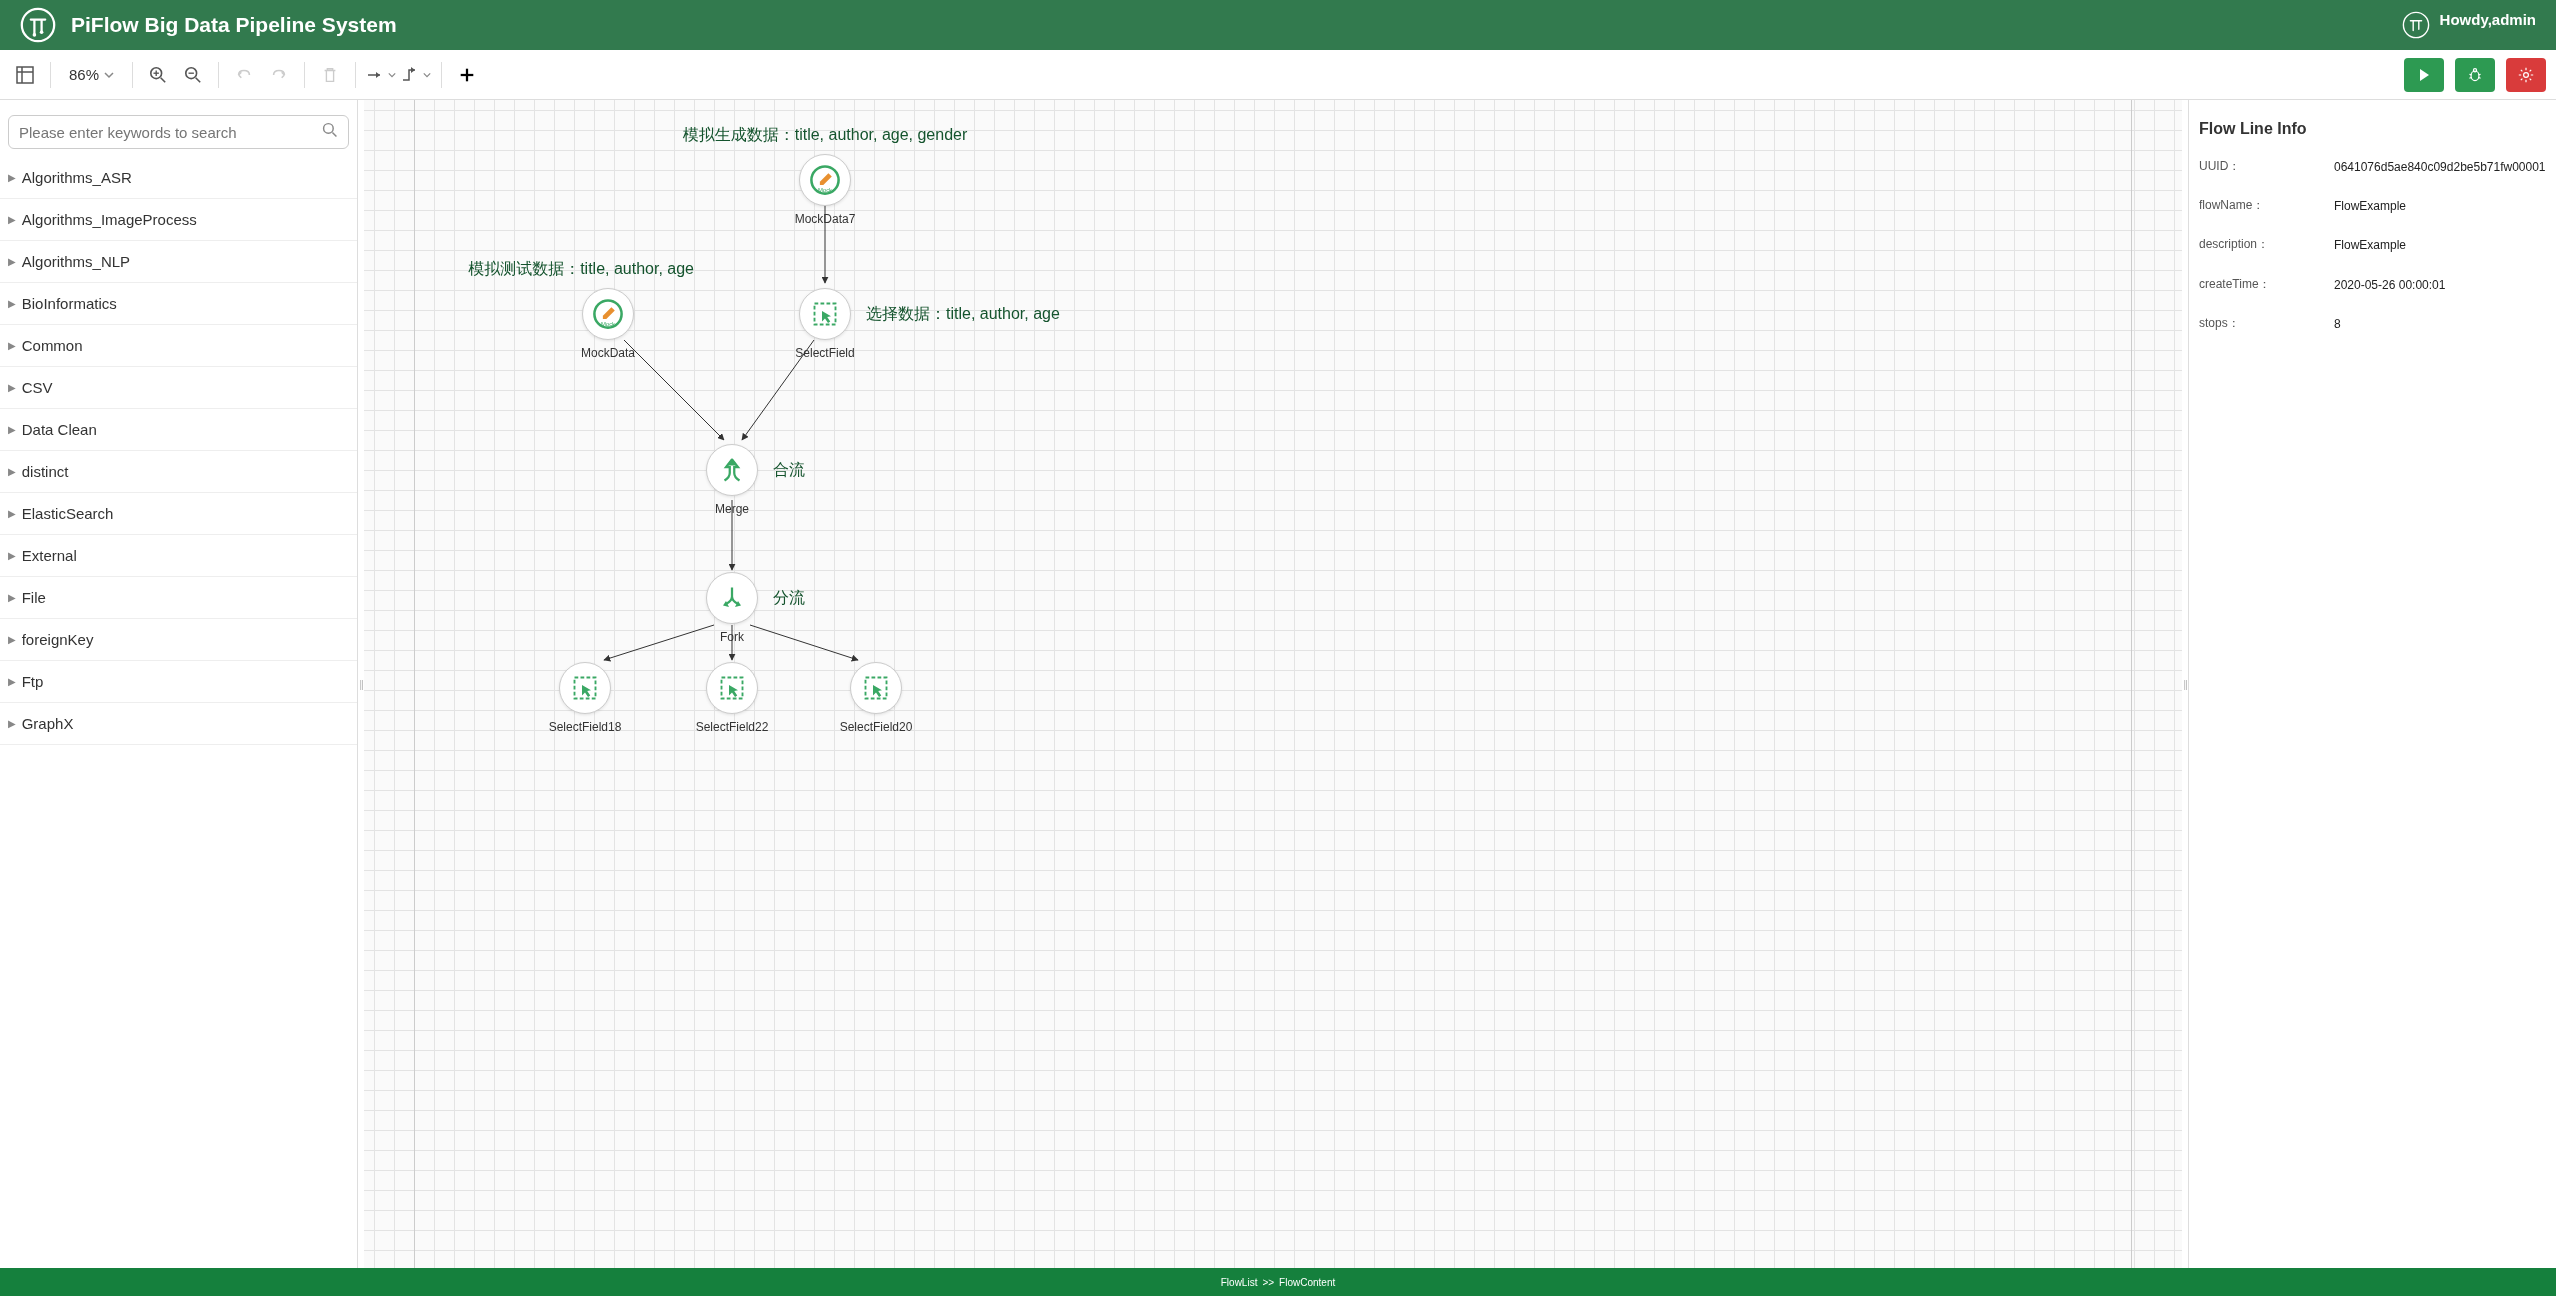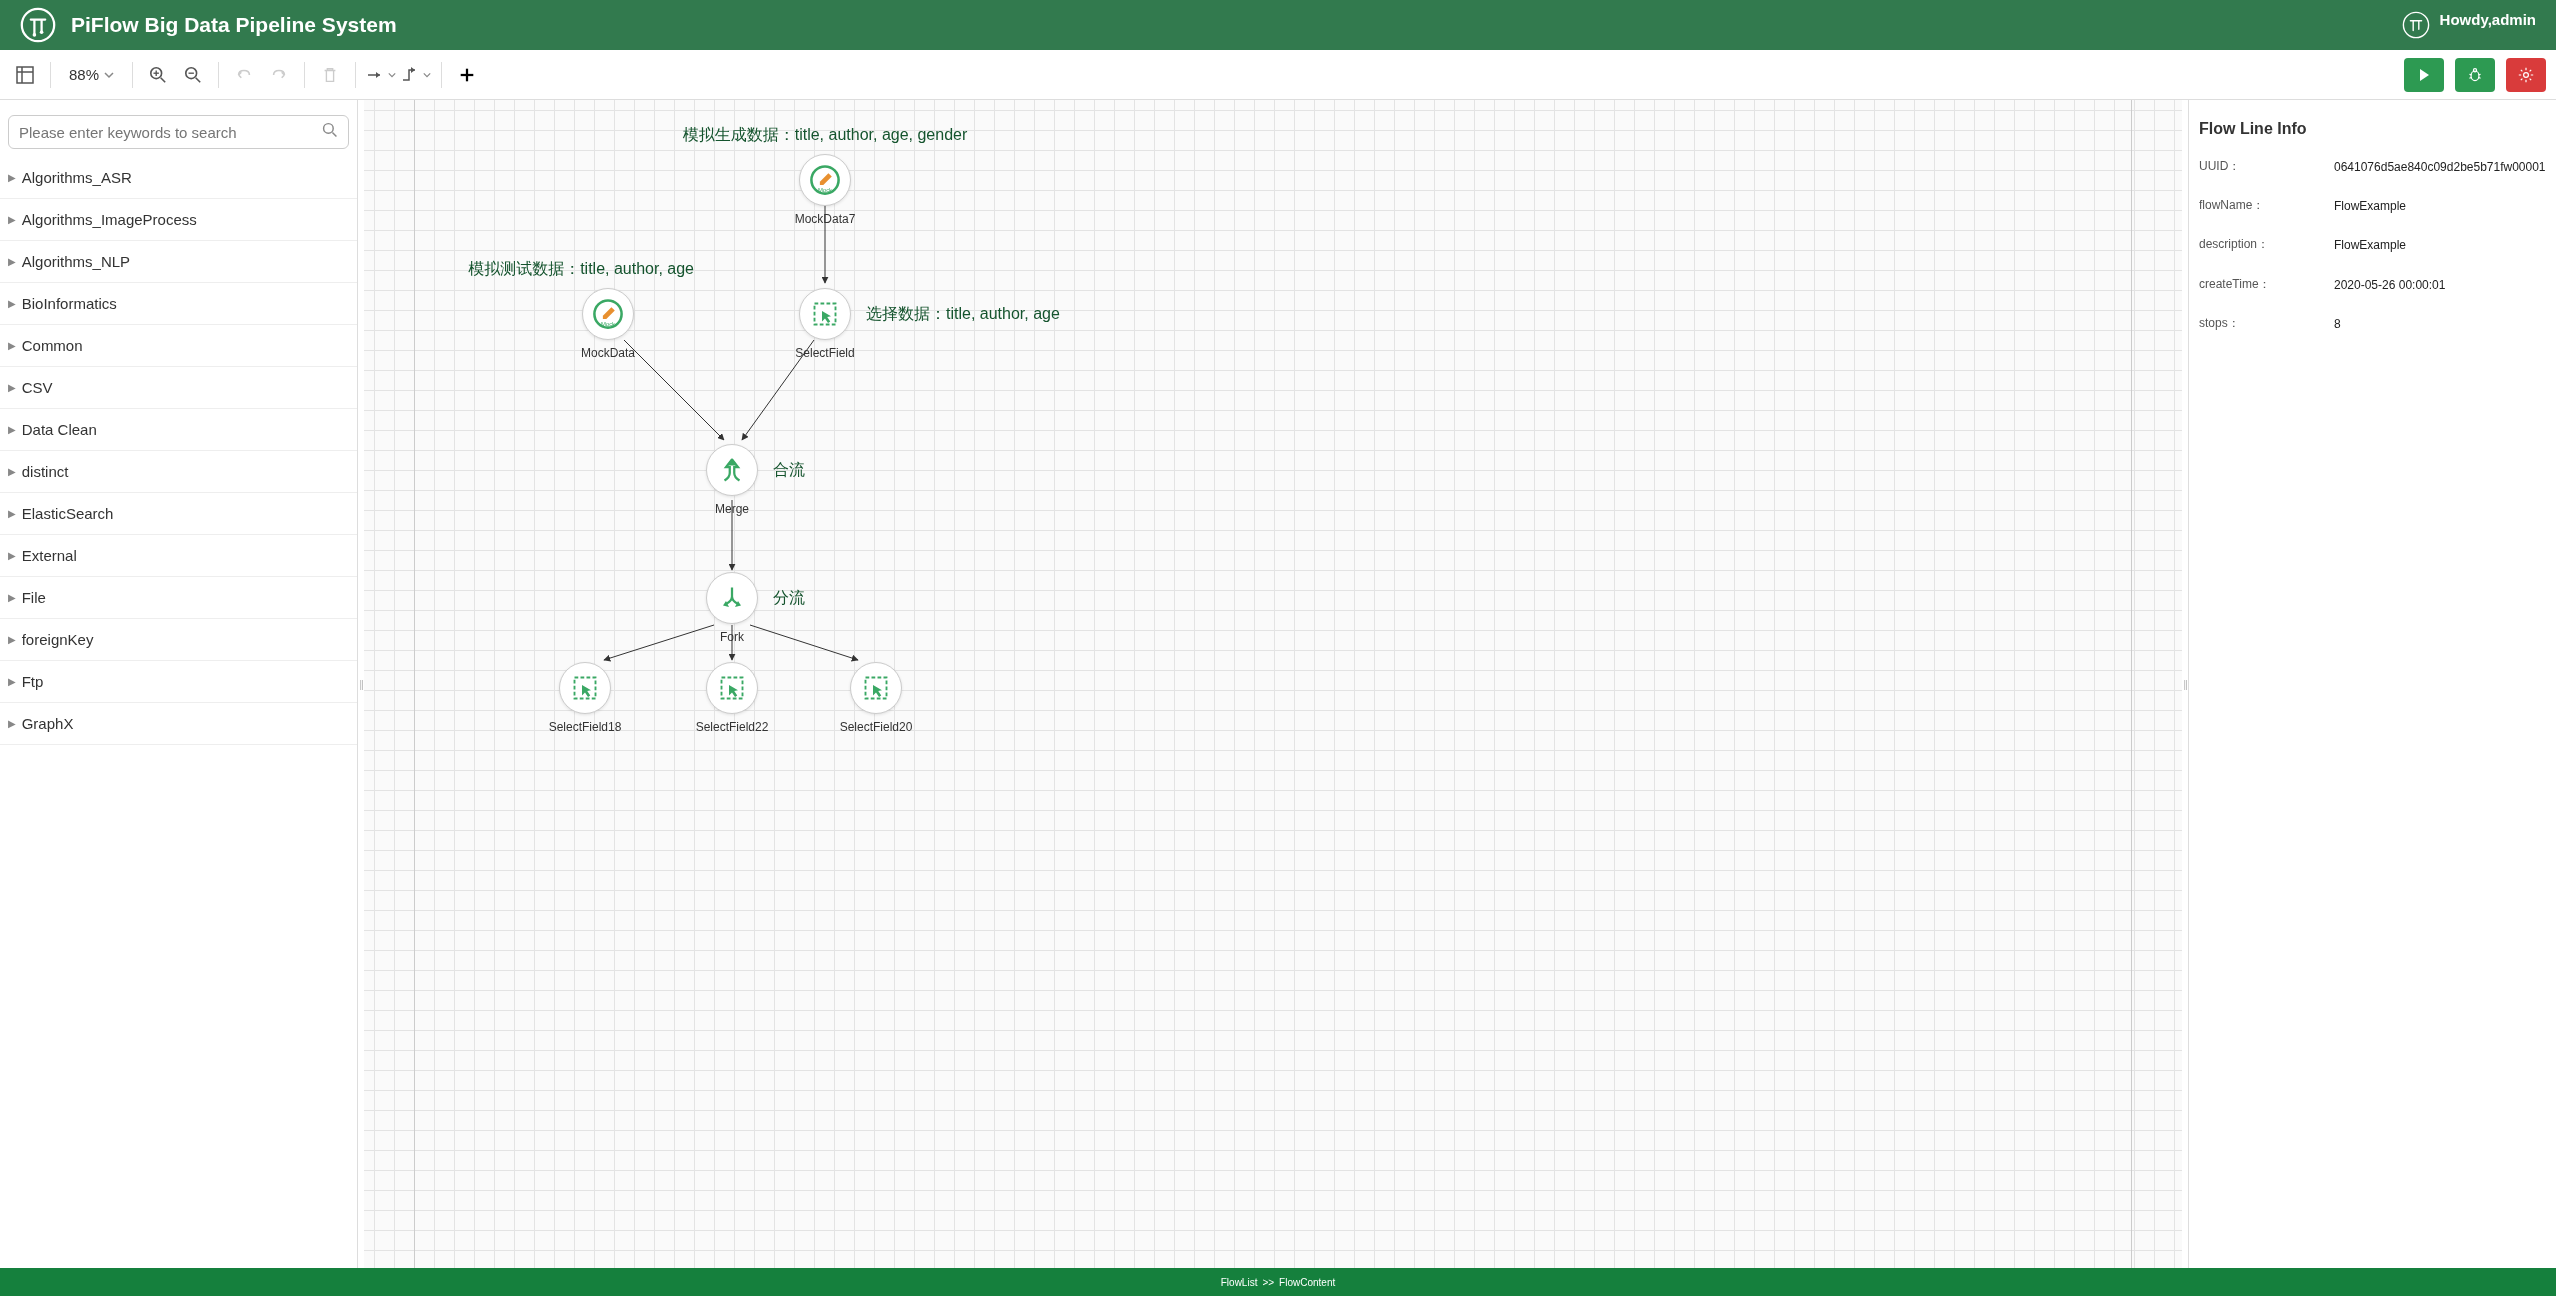--- a/index.html
+++ b/index.html
@@ -98,21 +98,21 @@
 <div class="toolbar">
   <button class="toolbar-btn">
     <svg width="20" height="20" viewBox="0 0 20 20">
         <rect x="2" y="2" width="16" height="16" fill="none" stroke="#555" stroke-width="1.5"></rect>
         <line x1="7" y1="2" x2="7" y2="18" stroke="#555" stroke-width="1.5"></line>
         <line x1="2" y1="7" x2="18" y2="7" stroke="#555" stroke-width="1.5"></line>
       </svg>
   </button>
   <div class="toolbar-sep"></div>
   <div class="zoom-select">
-    <span>88%</span>
+    <span>86%</span>
     <svg viewBox="0 0 10 10">
         <path d="M1 3 L5 7 L9 3" fill="none" stroke="#888" stroke-width="1.5"></path>
       </svg>
   </div>
   <div class="toolbar-sep"></div>
   <button class="toolbar-btn">
     <svg width="18" height="18" viewBox="0 0 20 20">
         <circle cx="8" cy="8" r="6" fill="none" stroke="#555" stroke-width="1.8"></circle>
         <line x1="13" y1="13" x2="18" y2="18" stroke="#555" stroke-width="1.8"></line>
         <line x1="5" y1="8" x2="11" y2="8" stroke="#555" stroke-width="1.5"></line>

